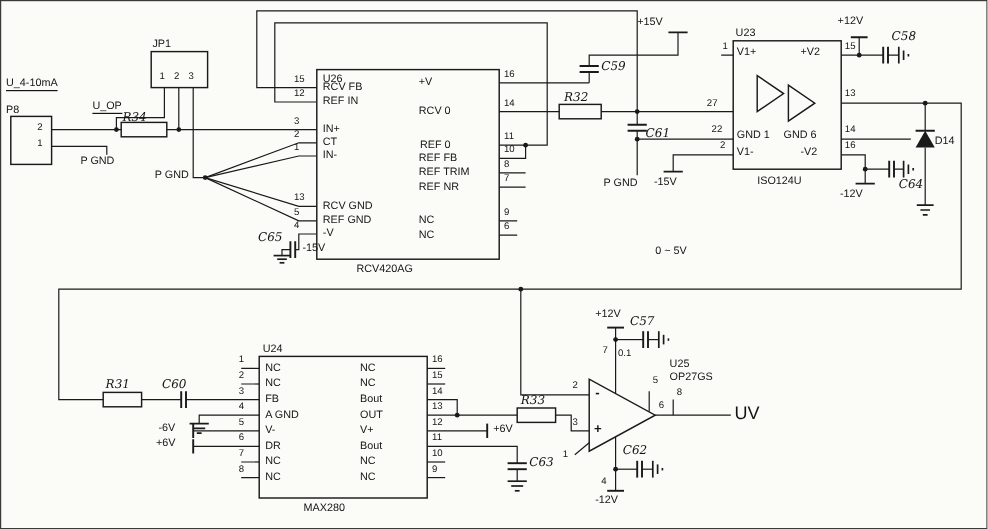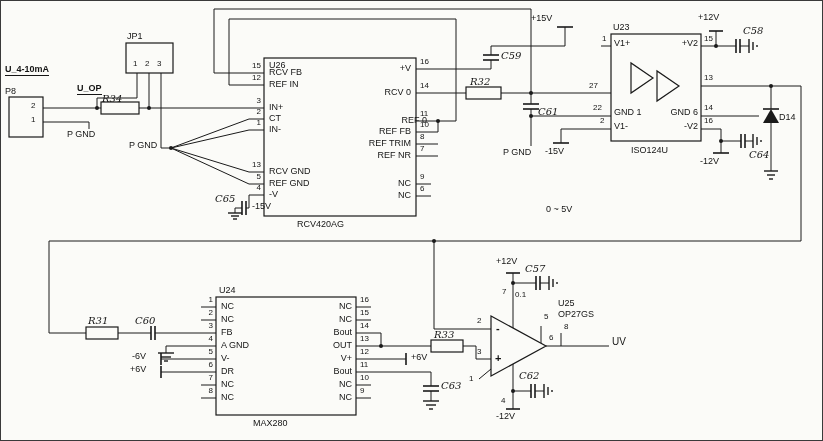--- a/index.html
+++ b/index.html
@@ -6,23 +6,23 @@
   #schematic{
     position:relative;width:823px;height:441px;background:#fbfbf8;
     border:1px solid #3a3a3a;box-sizing:border-box;overflow:hidden;
     font-family:"Liberation Sans",sans-serif;
   }
   #schematic svg{position:absolute;left:0;top:0;}
   .t{position:absolute;font:9px "Liberation Sans",sans-serif;color:#141414;
      white-space:nowrap;line-height:1;}
   .n{font-size:8px;}
   .ref{font:italic 10px "DejaVu Serif",serif;}
-  .rt{text-align:right;display:block;}
-  .ul{border-bottom:1px solid #141414;padding-bottom:1px;font-weight:bold;}
-  .big{font-size:10px;}
+  .rt{text-align:left;display:block;}
+  .ul{border-bottom:1px solid #141414;padding-bottom:1px;}
+  .big{font-size:15px;}
   .pm{font:bold 11px "Liberation Sans",sans-serif;}
 </style>
 </head>
 <body>
 
 <div id="schematic">
 
 <svg width="823" height="441" viewBox="0 0 823 441">
 
   <g stroke="#1a1a1a" stroke-width="1" fill="none">
@@ -264,21 +264,21 @@
 <span class="t n" style="left:419px;top:57px">16</span>
 <span class="t n" style="left:419px;top:81px">14</span>
 <span class="t n" style="left:419px;top:109px">11</span>
 <span class="t n" style="left:419px;top:120px">10</span>
 <span class="t n" style="left:419px;top:132px">8</span>
 <span class="t n" style="left:419px;top:144px">7</span>
 <span class="t n" style="left:419px;top:172px">9</span>
 <span class="t n" style="left:419px;top:184px">6</span>
 <span class="t rt" style="left:348px;top:63px;width:62px">+V</span>
 <span class="t rt" style="left:348px;top:87px;width:62px">RCV 0</span>
-<span class="t rt" style="left:364px;top:115px;width:62px">REF 0</span>
+<span class="t rt" style="left:349px;top:115px;width:62px">REF 0</span>
 <span class="t rt" style="left:348px;top:126px;width:62px">REF FB</span>
 <span class="t rt" style="left:348px;top:138px;width:62px">REF TRIM</span>
 <span class="t rt" style="left:348px;top:150px;width:62px">REF NR</span>
 <span class="t rt" style="left:348px;top:178px;width:62px">NC</span>
 <span class="t rt" style="left:348px;top:190px;width:62px">NC</span>
 
 <span class="t ref" style="left:500px;top:49px">C59</span>
 <span class="t" style="left:530px;top:13px">+15V</span>
 <span class="t ref" style="left:469px;top:75px">R32</span>
 <span class="t ref" style="left:537px;top:105px">C61</span>

